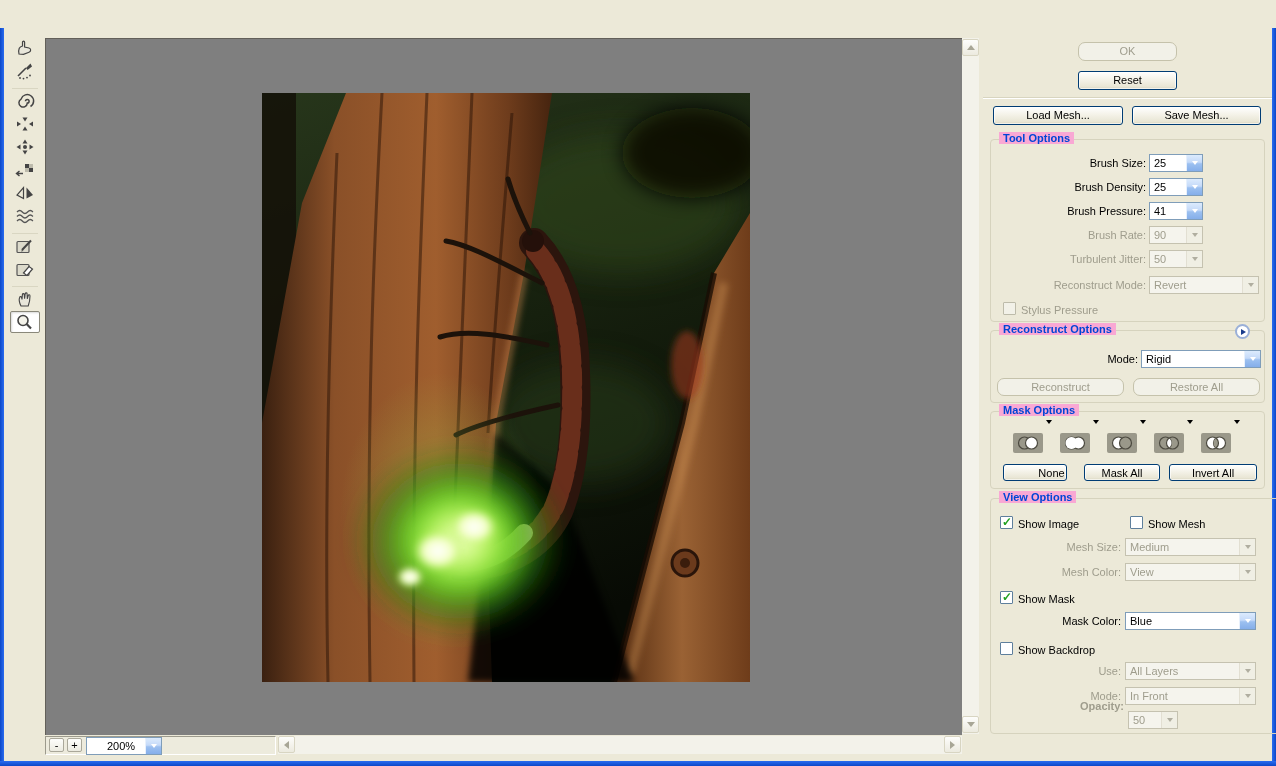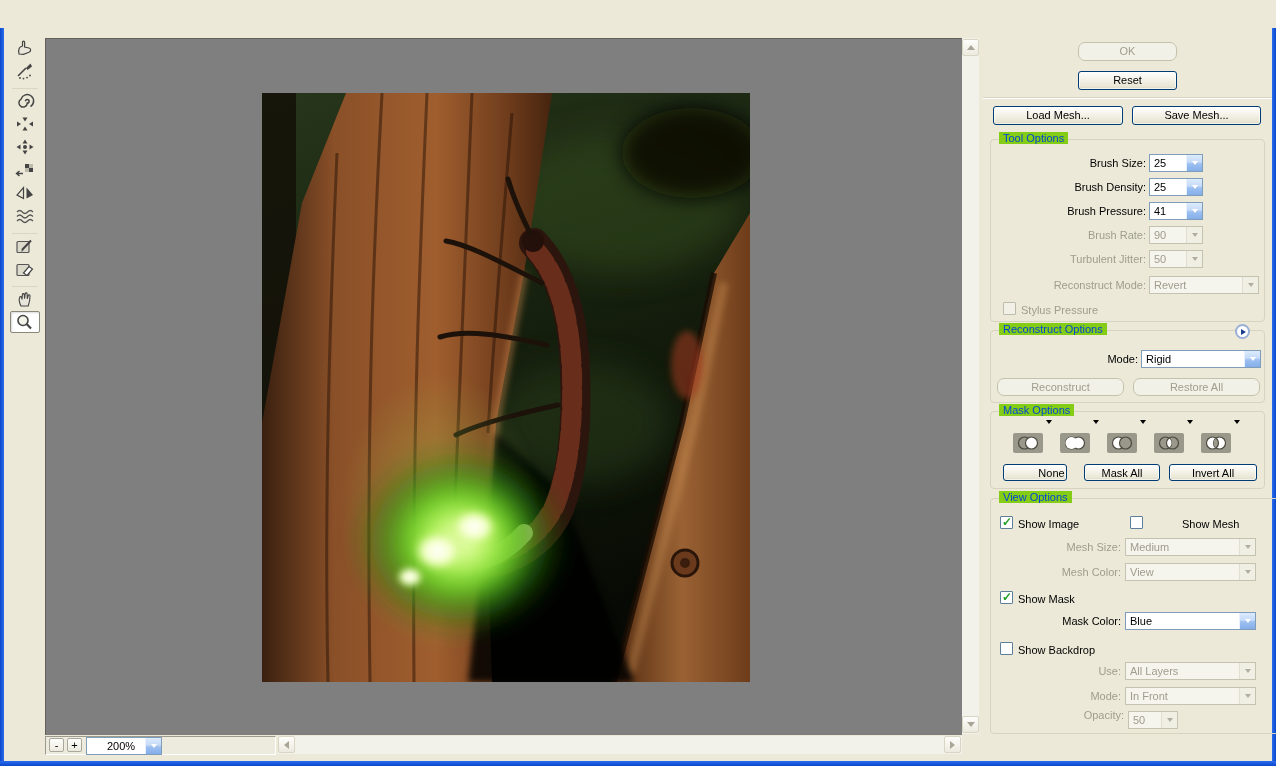--- a/index.html
+++ b/index.html
@@ -62,21 +62,21 @@
   .combo.disabled .val{color:#9f9d8d;}
   .combo.disabled .cbtn{background:#f0efe4;border-left:1px solid #e2dfd2;}
   .combo.disabled .cbtn .arr{border-top-color:#b0aea0;}
   .cb{position:absolute;width:13px;height:13px;background:#fff;border:1px solid #5E7F9C;border-radius:1px;}
   .cb.checked::after{content:"\2713";position:absolute;left:1px;top:-2px;font-size:12px;font-weight:bold;color:#21A121;}
   .cb.disabled{background:#f2f1e8;border-color:#bdbbaa;}
   .cblabel{position:absolute;white-space:nowrap;}
   .lbl{position:absolute;text-align:right;white-space:nowrap;}
   .dis{color:#9f9d8d;}
   .grp{position:absolute;border:1px solid #d6d3be;border-radius:4px;}
-  .grp .cap{position:absolute;top:-8px;left:8px;background:#84cc16;padding:0 4px;color:#0046D5;white-space:nowrap;}
+  .grp .cap{position:absolute;top:-8px;left:8px;background:#f9a8d4;padding:0 4px;color:#0046D5;white-space:nowrap;font-weight:bold;}
   .panelsep{position:absolute;left:983px;top:97px;width:289px;height:2px;border-top:1px solid #d8d5c0;border-bottom:1px solid #fff;}
   .maskicon{position:absolute;width:30px;height:20px;}
   .masktri{position:absolute;top:8px;width:0;height:0;border-left:3.5px solid transparent;border-right:3.5px solid transparent;border-top:4.5px solid #000;}
   .roarrow{position:absolute;width:15px;height:15px;border:2px solid #9bb0d8;border-radius:50%;background:#fff;display:flex;align-items:center;justify-content:center;}
   .roarrow .tri{width:0;height:0;border-top:3.5px solid transparent;border-bottom:3.5px solid transparent;border-left:5px solid #1a3c8c;margin-left:1px;}
 </style>
 </head>
 <body>
 
 <div id="window">
@@ -429,21 +429,21 @@
     <button class="xp-btn" style="left:12px;top:52px;width:64px;height:17px;padding-left:33px;">None</button>
     <button class="xp-btn" style="left:93px;top:52px;width:76px;height:17px;">Mask All</button>
     <button class="xp-btn" style="left:178px;top:52px;width:88px;height:17px;">Invert All</button>
   </div>
 
   <div class="grp" style="left:990px;top:498px;width:301px;height:236px;">
     <span class="cap">View Options</span>
     <span class="cb checked" style="left:9px;top:17px;"></span>
     <span class="cblabel" style="left:27px;top:19px;">Show Image</span>
     <span class="cb" style="left:139px;top:17px;"></span>
-    <span class="cblabel" style="left:157px;top:19px;margin-left:34px;">Show Mesh</span>
+    <span class="cblabel" style="left:157px;top:19px;">Show Mesh</span>
     <span class="lbl dis" style="left:0;width:130px;top:42px;">Mesh Size:</span>
     <div class="combo disabled" style="left:134px;top:39px;width:131px;">
       <span class="val">Medium</span>
       <span class="cbtn">
           <span class="arr"></span>
         </span>
     </div>
     <span class="lbl dis" style="left:0;width:130px;top:67px;">Mesh Color:</span>
     <div class="combo disabled" style="left:134px;top:64px;width:131px;">
       <span class="val">View</span>
@@ -469,21 +469,21 @@
           <span class="arr"></span>
         </span>
     </div>
     <span class="lbl dis" style="left:0;width:130px;top:191px;">Mode:</span>
     <div class="combo disabled" style="left:134px;top:188px;width:131px;">
       <span class="val">In Front</span>
       <span class="cbtn">
           <span class="arr"></span>
         </span>
     </div>
-    <span class="lbl dis" style="left:0;width:133px;top:210px;">Opacity:</span>
+    <span class="lbl dis" style="left:0;width:133px;top:201px;font-weight:bold;">Opacity:</span>
     <div class="combo disabled" style="left:137px;top:212px;width:50px;">
       <span class="val">50</span>
       <span class="cbtn">
           <span class="arr"></span>
         </span>
     </div>
   </div>
 
 </div>
 

